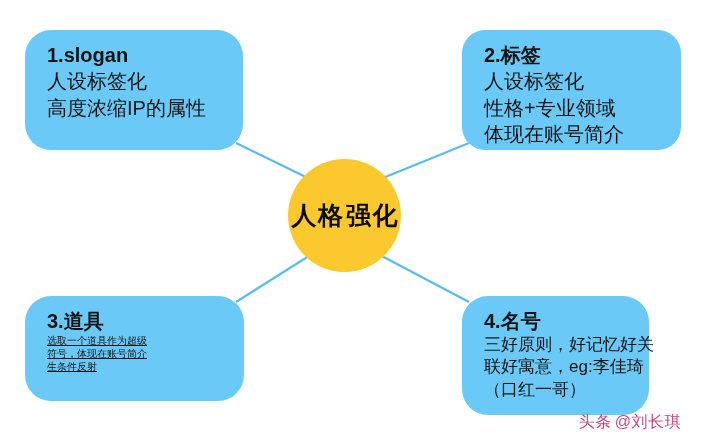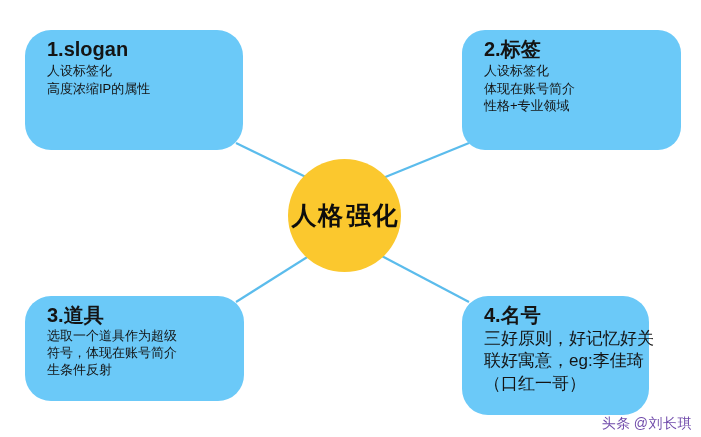--- a/index.html
+++ b/index.html
@@ -23,49 +23,49 @@
     top: 0;
     width: 701px;
     height: 437px;
     pointer-events: none;
   }
   .node-box {
     position: absolute;
     background: #6BC9F8;
     border-radius: 26px;
     box-sizing: border-box;
-    padding: 8px 16px 10px 22px;
+    padding: 14px 16px 10px 22px;
     display: flex;
     flex-direction: column;
     justify-content: flex-start;
   }
   .box-tl { left: 25px;  top: 30px;  width: 218px; height: 120px; }
   .box-tr { left: 462px; top: 30px;  width: 219px; height: 120px; border-radius: 23px; }
   .box-bl { left: 25px;  top: 296px; width: 219px; height: 105px; }
   .box-br { left: 462px; top: 296px; width: 187px; height: 119px; }
 
   .node-title {
     font-size: 20px;
     font-weight: bold;
     color: #141414;
     line-height: 1.12;
     letter-spacing: 0px;
     margin-bottom: 2px;
     white-space: nowrap;
   }
   .node-lines {
-    font-size: 13px;
+    font-size: 20px;
     color: #141414;
     line-height: 1.32;
     font-weight: 400;
   }
   .node-line { white-space: nowrap; }
 
   .box-br .node-lines { font-size: 17px; line-height: 1.30; }
-  .box-bl .node-lines { font-size: 13px; line-height: 1.30; }
+  .box-bl .node-lines { font-size: 10px; line-height: 1.30; text-decoration: underline; }
 
   #center-circle {
     position: absolute;
     left: 288px;
     top: 159px;
     width: 113px;
     height: 113px;
     border-radius: 50%;
     background: #FBC82E;
     display: flex;
@@ -76,24 +76,24 @@
   .center-line {
     font-size: 25px;
     font-weight: bold;
     color: #0d0d0d;
     line-height: 1.24;
     letter-spacing: 1.5px;
     text-indent: 1.5px;
   }
   #watermark {
     position: absolute;
-    right: 9px;
+    right: 20px;
     bottom: 4px;
-    font-size: 14px;
-    color: #4c1d95;
+    font-size: 16px;
+    color: #be185d;
     opacity: 0.82;
     letter-spacing: 0.5px;
     white-space: nowrap;
     z-index: 6;
   }
   #watermark .wm-brand { margin-right: 3px; }
 </style>
 </head>
 <body>
 
@@ -111,22 +111,22 @@
     <div class="node-lines">
       <div class="node-line">人设标签化</div>
       <div class="node-line">高度浓缩IP的属性</div>
     </div>
   </div>
 
   <div class="node-box box-tr">
     <div class="node-title">2.标签</div>
     <div class="node-lines">
       <div class="node-line">人设标签化</div>
+      <div class="node-line">性格+专业领域</div>
       <div class="node-line">体现在账号简介</div>
-      <div class="node-line">性格+专业领域</div>
     </div>
   </div>
 
   <div class="node-box box-bl">
     <div class="node-title">3.道具</div>
     <div class="node-lines">
       <div class="node-line">选取一个道具作为超级</div>
       <div class="node-line">符号，体现在账号简介</div>
       <div class="node-line">生条件反射</div>
     </div>

